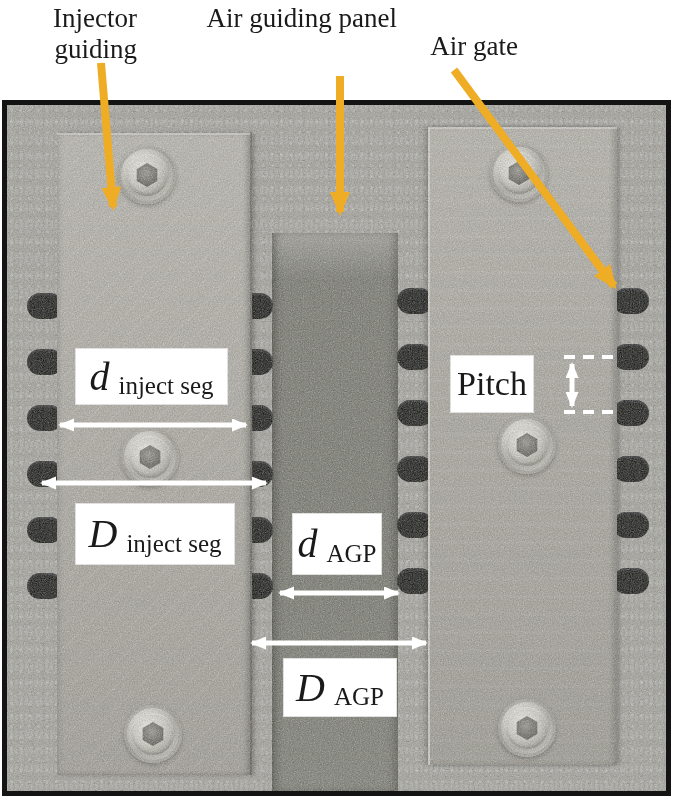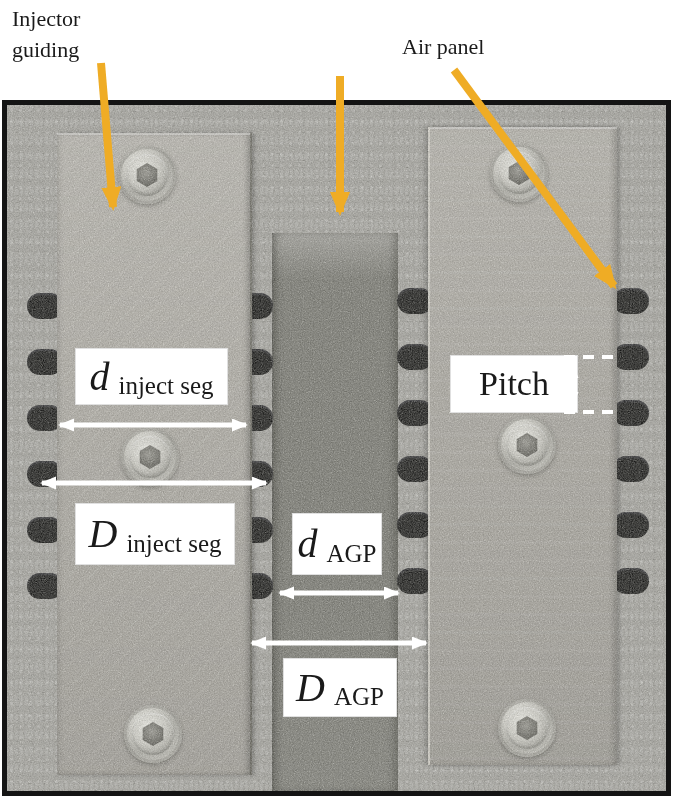--- a/index.html
+++ b/index.html
@@ -1,20 +1,20 @@
 <!DOCTYPE html>
 <html style="--callout-arrow: #EFAC25; --measure-arrow: #FFFFFF; --photo-border: #141414; --metal-background: #A1A09C; --plate-metal: #ABA8A2; --agp-channel: #72726C; --air-gate-hole: #0A0A0A; --label-box: #FFFFFF; --label-text: #1A1A1A;"><head>
 <meta charset="utf-8">
 <style>
   html,body{margin:0;padding:0;background:#ffffff;}
   #page{position:relative;width:673px;height:798px;background:#ffffff;overflow:hidden;
         font-family:"Liberation Serif",serif;color:#1a1a1a;}
 
   
-  .callout{position:absolute;text-align:left;font-size:22px;line-height:31px;
+  .callout{position:absolute;text-align:right;font-size:27px;line-height:31px;
            color:var(--label-text,#1a1a1a);z-index:5;}
   #lbl-injector{left:12px;top:3px;width:125px;}
   #lbl-agp{left:157px;top:3px;width:240px;}
   #lbl-airgate{left:402px;top:31px;width:116px;}
 
   
   .photo{position:absolute;left:2px;top:100px;width:669px;height:696px;
          box-sizing:border-box;border:5px solid var(--photo-border,#141414);
          background-color:var(--metal-background,#A1A09C);
          background-image:
@@ -83,23 +83,24 @@
 </head>
 <body>
 
 <div id="page">
 
   <div class="callout" id="lbl-injector">
     <div>Injector</div>
     <div>guiding</div>
   </div>
   <div class="callout" id="lbl-agp">
+    <div>Air guiding panel</div>
   </div>
   <div class="callout" id="lbl-airgate">
-    <div>Air panel</div>
+    <div>Air gate</div>
   </div>
 
   <div class="photo">
     <div class="channel"></div>
 
     <div class="hole" style="left: 20px; top: 188px;"></div>
       <div class="hole" style="left: 20px; top: 244px;"></div>
       <div class="hole" style="left: 20px; top: 300px;"></div>
       <div class="hole" style="left: 20px; top: 356px;"></div>
       <div class="hole" style="left: 20px; top: 412px;"></div>
@@ -146,21 +147,21 @@
     </svg>
 
     <div class="mbox" style="left:68px;top:243px;width:153px;height:57px;">
       <span class="sym">d</span>
         <span class="sub">inject seg</span>
     </div>
     <div class="mbox" style="left:68px;top:398px;width:160px;height:62px;">
       <span class="sym">D</span>
         <span class="sub">inject seg</span>
     </div>
-    <div class="mbox" style="left:443px;top:250px;width:128px;height:58px;">
+    <div class="mbox" style="left:443px;top:250px;width:84px;height:58px;">
       <span class="plain">Pitch</span>
     </div>
     <div class="mbox" style="left:285px;top:408px;width:90px;height:62px;">
       <span class="sym">d</span>
         <span class="sub">AGP</span>
     </div>
     <div class="mbox" style="left:276px;top:553px;width:114px;height:59px;">
       <span class="sym">D</span>
         <span class="sub">AGP</span>
     </div>

